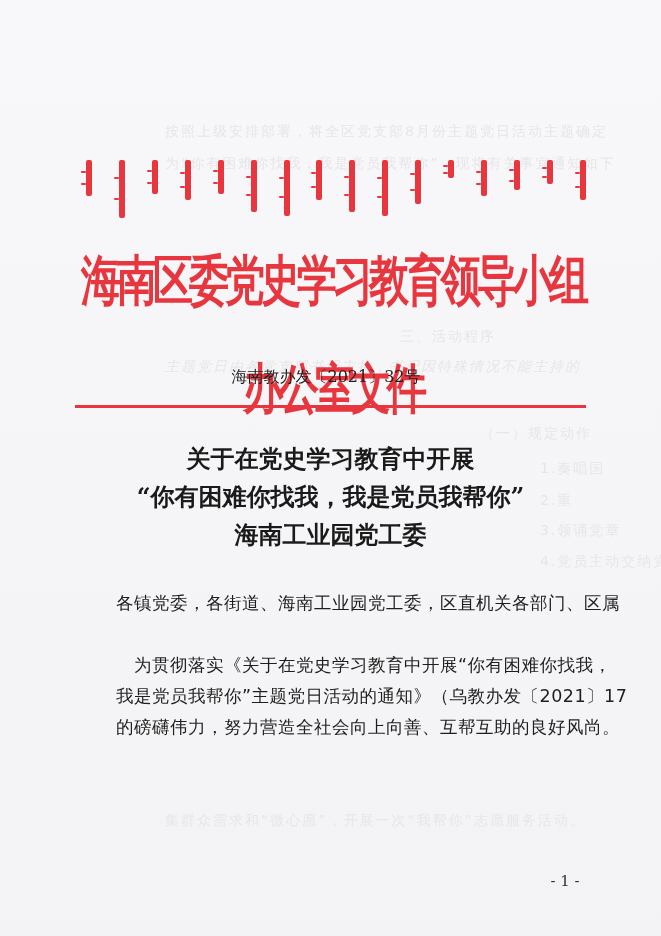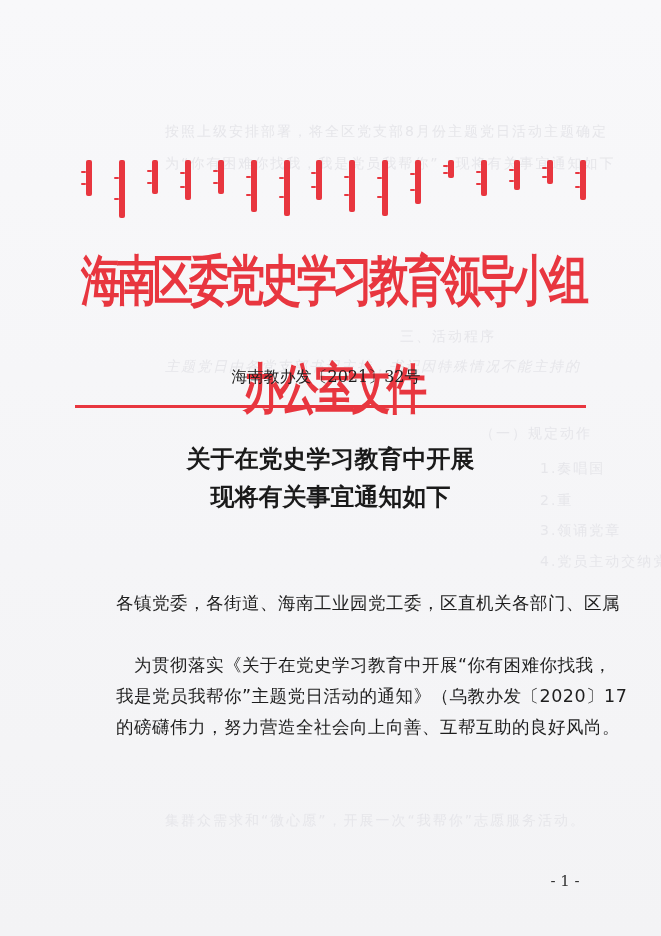--- a/index.html
+++ b/index.html
@@ -103,27 +103,28 @@
   </div>
 
   <div class="issuer-title">海南区委党史学习教育领导小组办公室文件</div>
 
   <div class="doc-number">海南教办发〔2021〕32号</div>
 
   <div class="red-rule"></div>
 
   <div class="doc-title">
     <div>关于在党史学习教育中开展</div>
-    <div>现将有关事宜通知如下</div>
+    <div>“你有困难你找我，我是党员我帮你”</div>
+    <div>海南工业园党工委</div>
   </div>
 
   <div class="recipients">
     <div>各镇党委，各街道、海南工业园党工委，区直机关各部门、区属</div>
   </div>
 
   <div class="body-para">
     <div>　为贯彻落实《关于在党史学习教育中开展“你有困难你找我，</div>
-    <div>我是党员我帮你”主题党日活动的通知》（乌教办发〔2020〕17</div>
+    <div>我是党员我帮你”主题党日活动的通知》（乌教办发〔2021〕17</div>
     <div>的磅礴伟力，努力营造全社会向上向善、互帮互助的良好风尚。</div>
   </div>
 
   <div class="page-number">- 1 -</div>
 </div>
 
 </body></html>

